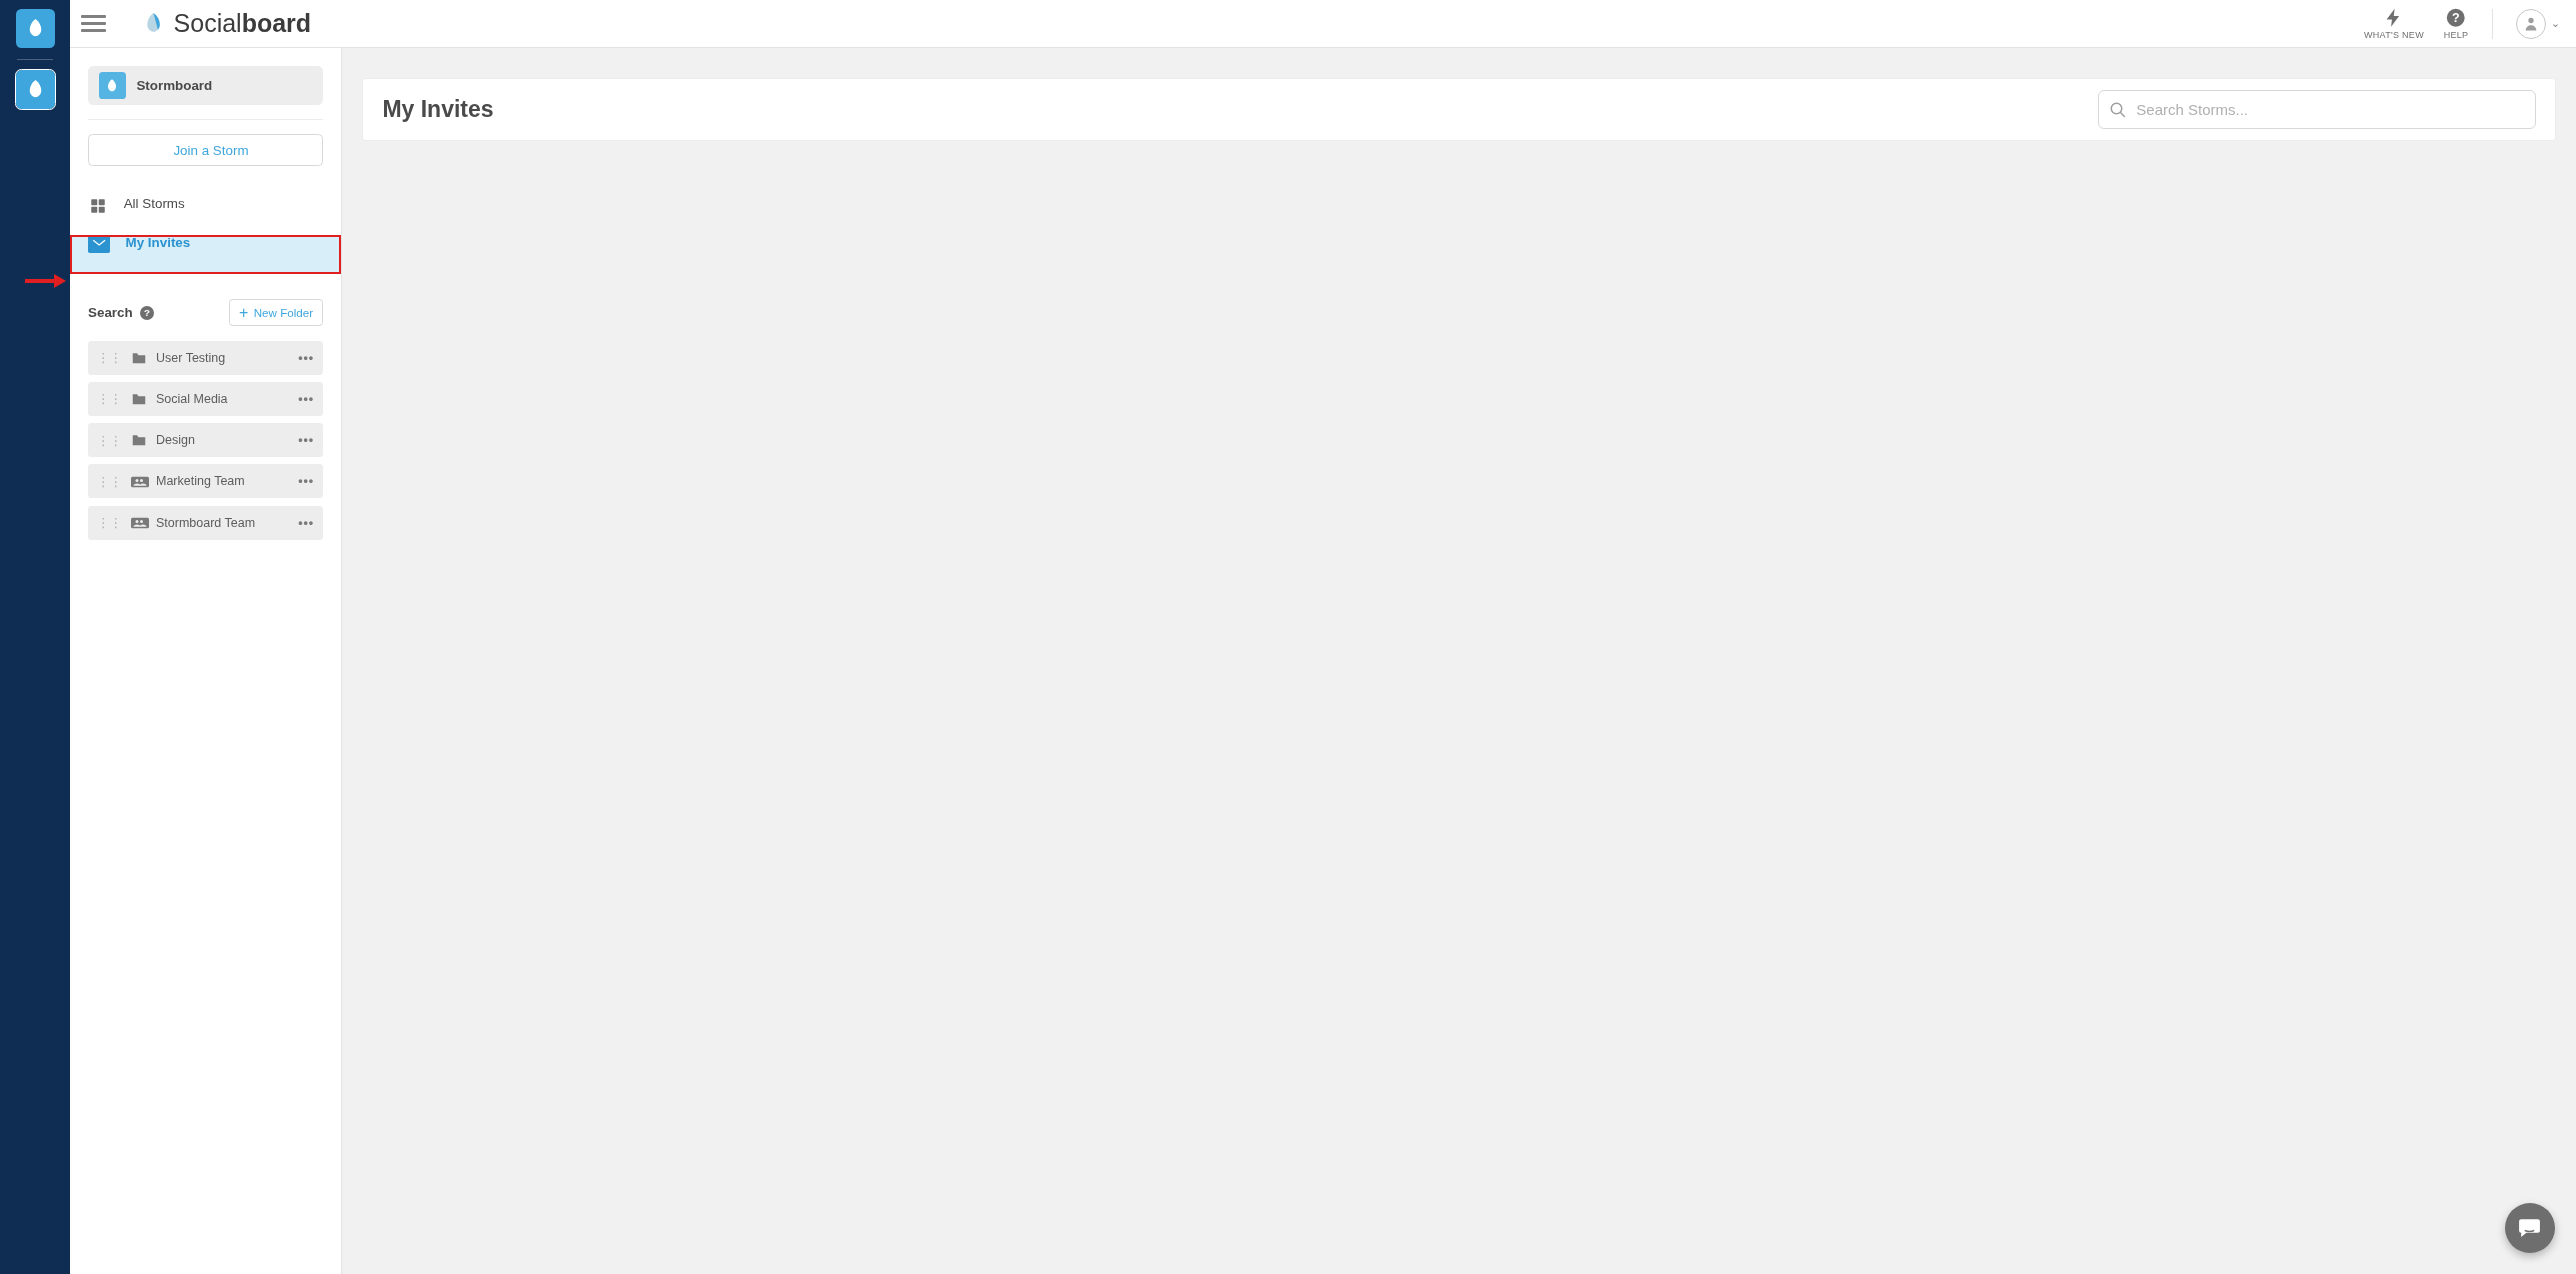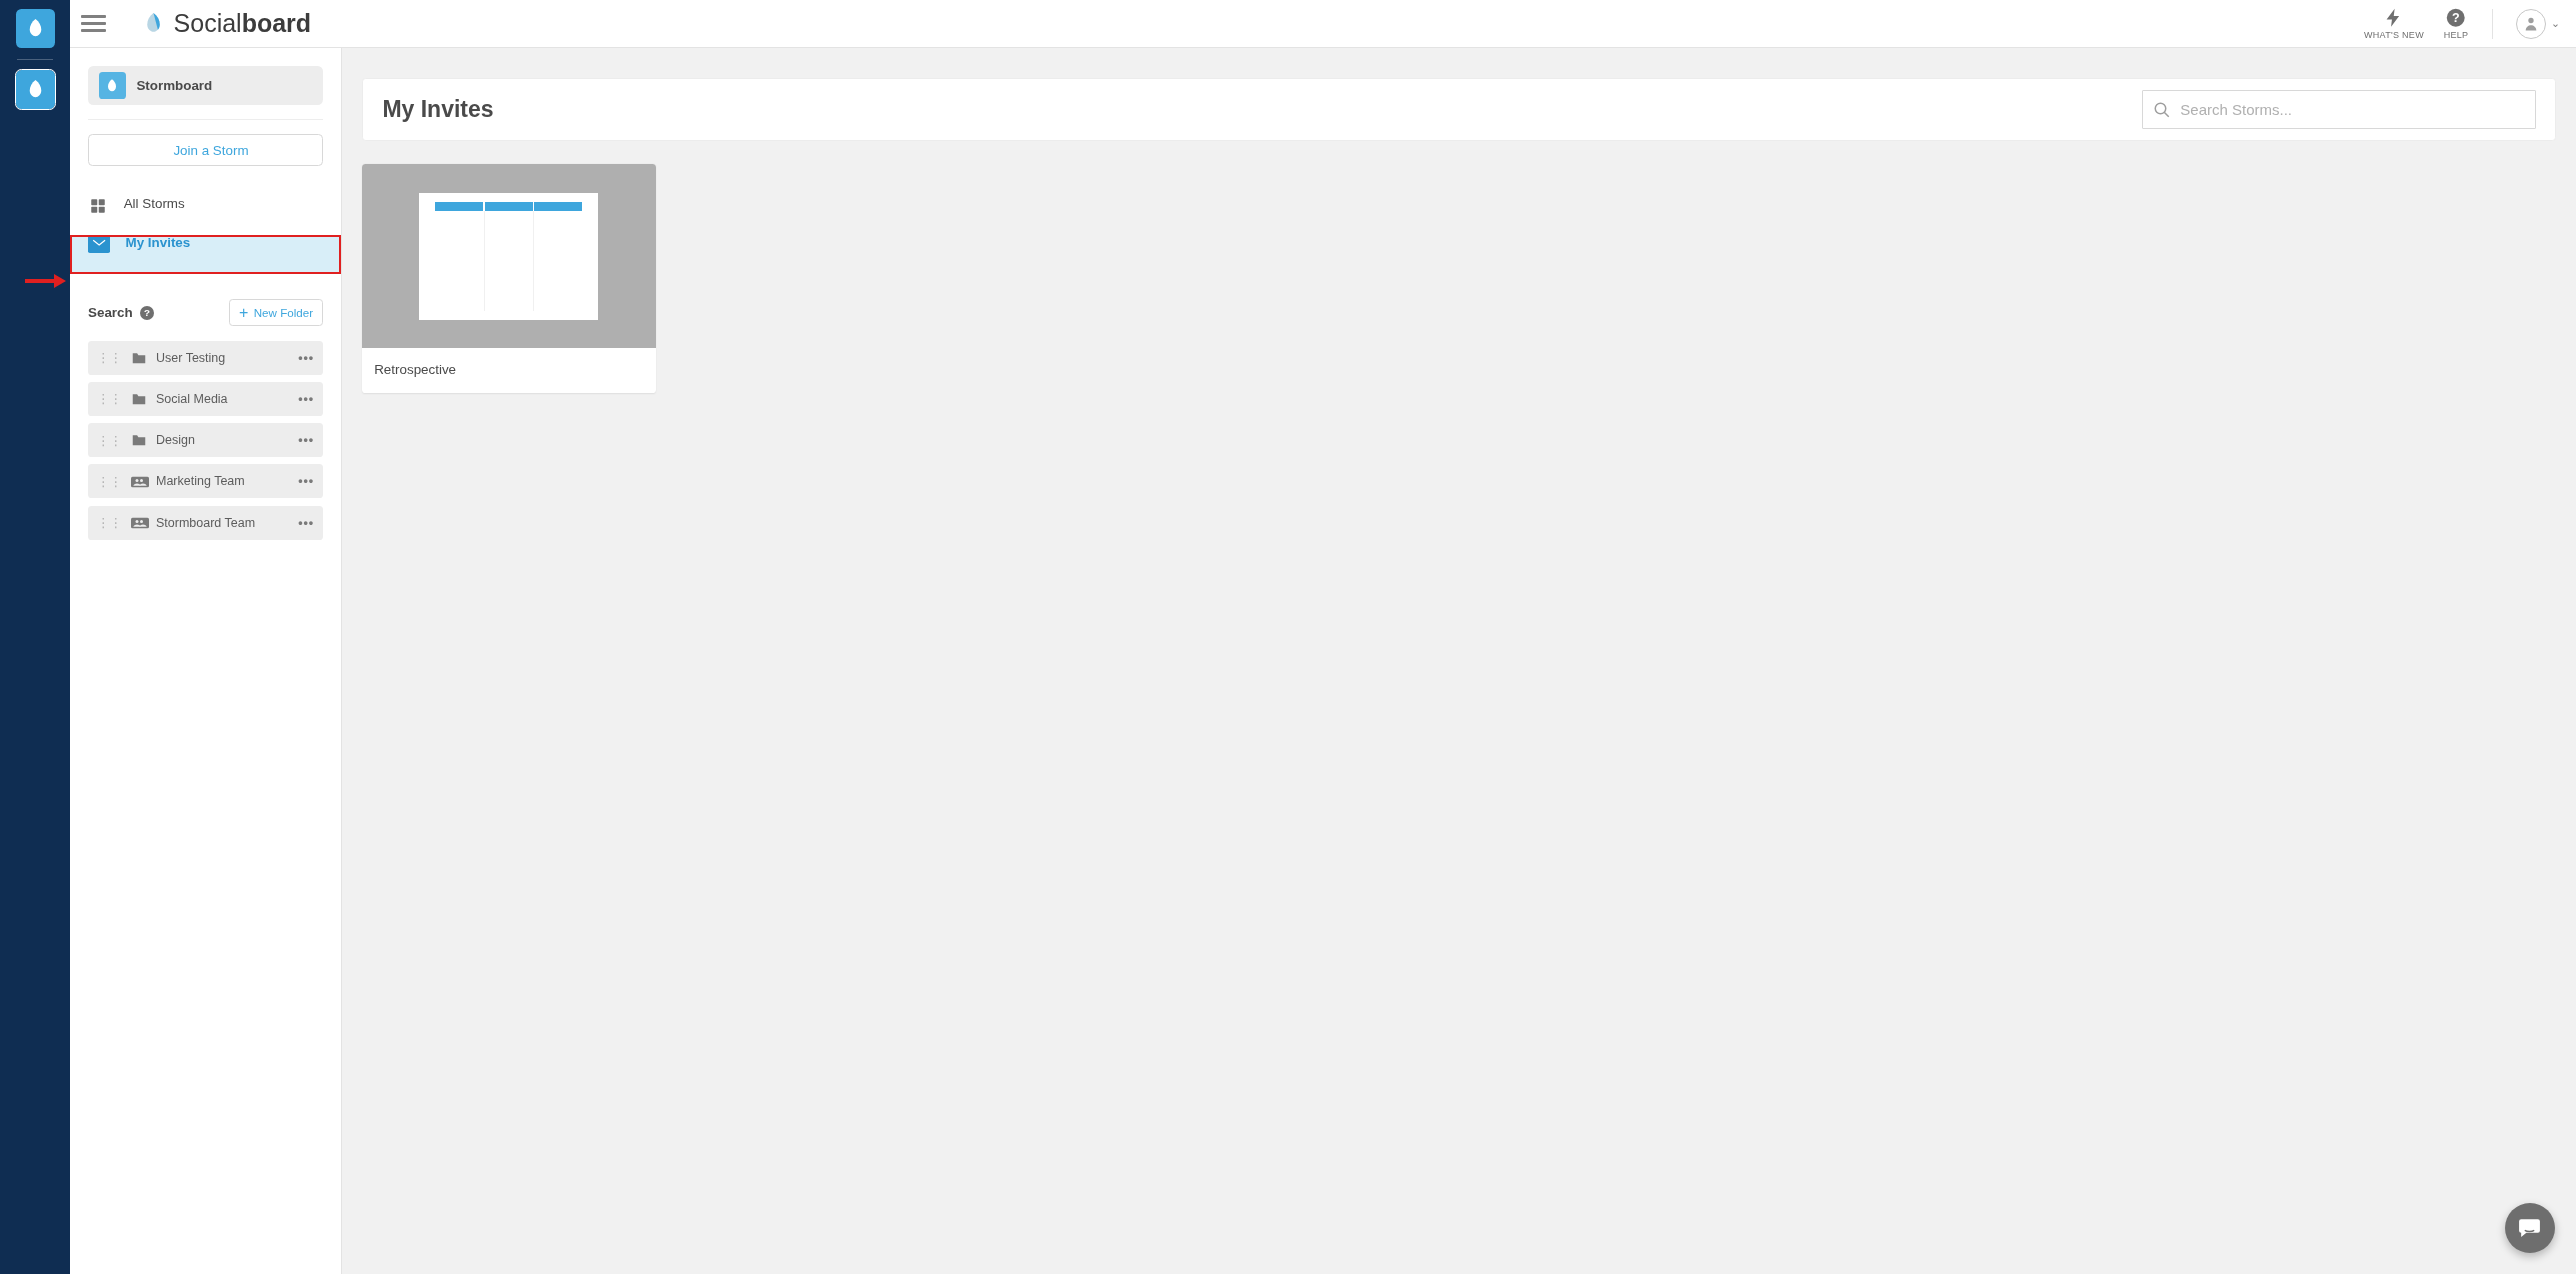--- a/index.html
+++ b/index.html
@@ -123,21 +123,21 @@
   
   
   .content { flex:1; padding:30px 19.7px; position:relative; overflow:auto;}
   .panel-head {
     background:#fff; border:0.9px solid #ECECEC; border-radius:3.6px;
     height:63px; display:flex; align-items:center; justify-content:space-between;
     padding: 0 19.7px;
   }
   .panel-head h1 { font-size:23px; font-weight:700; color:#4a4a4a;}
   .search {
-    width:394px; height:39px; border:0.9px solid #D8D8D8; border-radius:1px;
+    width:438px; height:39px; border:0.9px solid #D8D8D8; border-radius:6px;
     display:flex; align-items:center; gap:9px; padding:0 10.7px; color:#9e9e9e;
   }
   .search input {
     flex:1; border:0; outline:0; font-size:15px; color:#4a4a4a; background:transparent;
   }
   .search input::placeholder { color:#B0B0B0;}
   .search svg { width:18px; height:18px; fill:#9e9e9e;}
   
   .cards { display:flex; gap:19.7px; margin-top:23px; flex-wrap:wrap;}
   .card {
@@ -350,39 +350,20 @@
           <h1>My Invites</h1>
           <div class="search">
             <svg viewBox="0 0 24 24">
                 <circle cx="10" cy="10" r="7" fill="none" stroke="#9e9e9e" stroke-width="2"></circle>
                 <line x1="15" y1="15" x2="21" y2="21" stroke="#9e9e9e" stroke-width="2"></line>
               </svg>
             <input type="text" placeholder="Search Storms..." style="">
           </div>
         </div>
 
-        <div class="cards" id="cards">
-            <div class="card">
-              <div class="thumb">
-                <div class="thumb-inner">
-                  <div class="hdr">
-                    <span></span>
-                    <span></span>
-                    <span></span>
-                  </div>
-                  <div class="cols">
-                    <span></span>
-                    <span></span>
-                    <span></span>
-                  </div>
-                </div>
-              </div>
-              <div class="card-title">Retrospective</div>
-            </div>
-          </div>
       </div>
     </div>
   </div>
 </div>
 
 <div class="fab">
   <svg viewBox="0 0 24 24">
       <path d="M4 4h16a2 2 0 0 1 2 2v9a2 2 0 0 1-2 2H9l-5 4v-4a2 2 0 0 1-2-2V6a2 2 0 0 1 2-2z"></path>
       <path d="M8 15c1.5 1 6.5 1 8 0" stroke="#6E6E6E" stroke-width="1.5" fill="none" stroke-linecap="round"></path>
     </svg>

